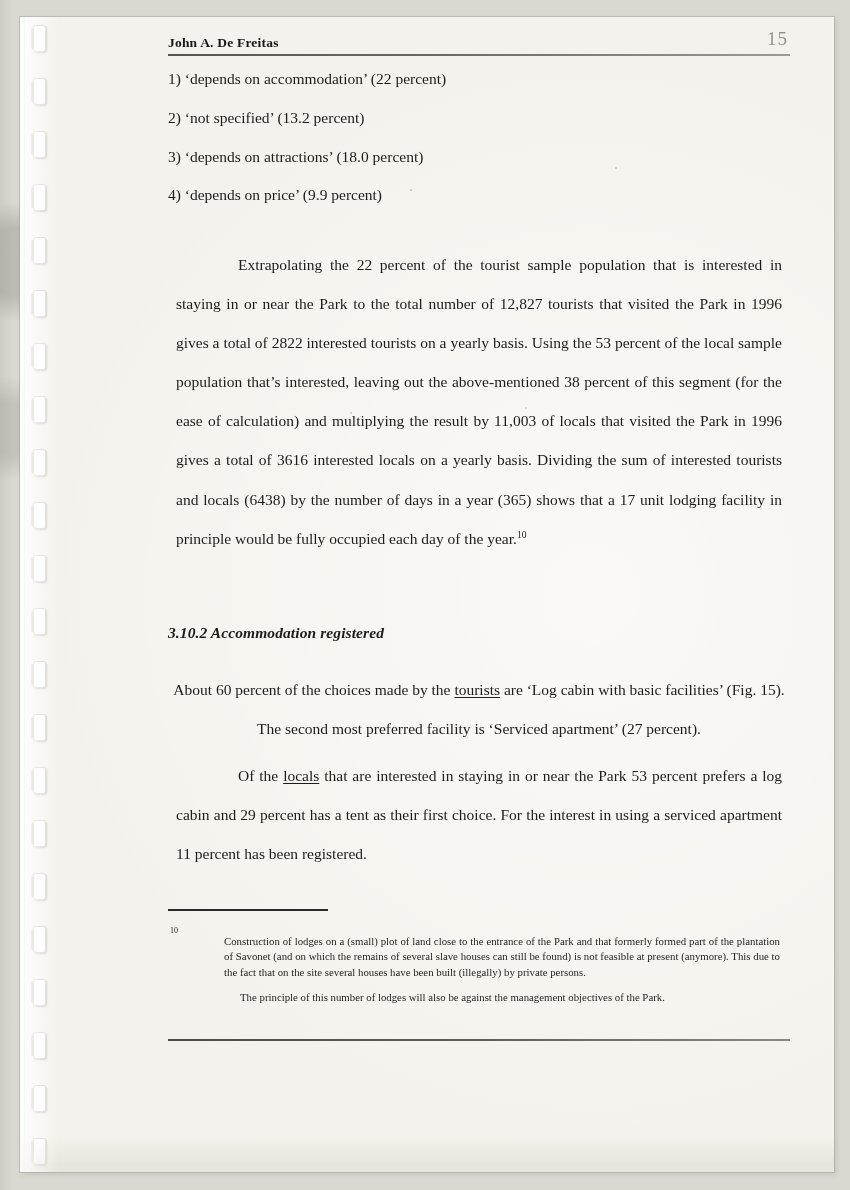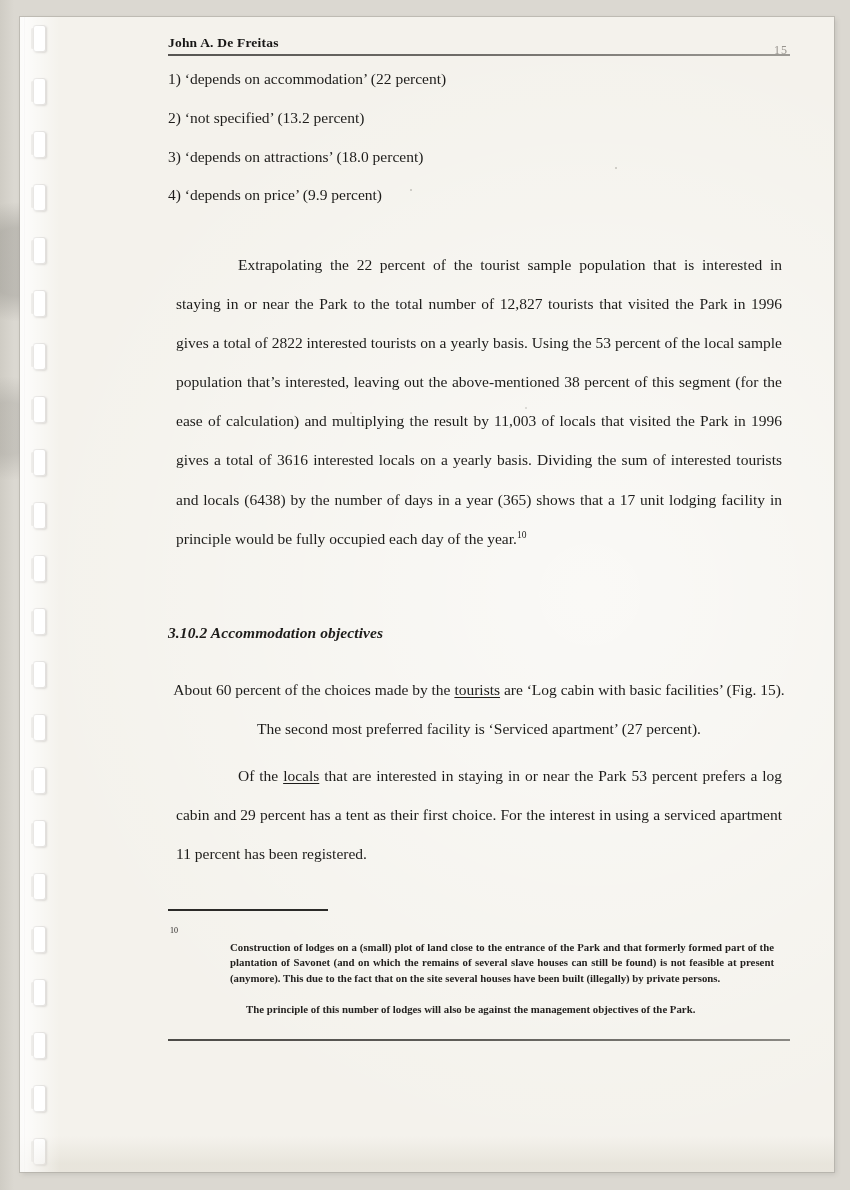--- a/index.html
+++ b/index.html
@@ -95,24 +95,23 @@
     left: 0;
     font-weight: bold;
     font-size: 13.5px;
     letter-spacing: 0.2px;
     color: #171615;
   }
   .folio {
     position: absolute;
     top: 28px;
     right: 2px;
-    font-size: 12px;
+    font-size: 19px;
     color: #97948e;
     letter-spacing: 1px;
-    margin-top: 15px;
   }
   .head-rule {
     position: absolute;
     top: 54px;
     left: 0;
     width: 622px;
     height: 2px;
     background: linear-gradient(90deg, #3b3a37 0%, #55534f 45%, #8d8b86 100%);
     opacity: 0.85;
   }
@@ -182,21 +181,21 @@
     text-align: justify;
     color: #211f1d;
   }
   .footnote .fn-mark {
     position: absolute;
     left: 2px;
     top: 1px;
     font-size: 8px;
   }
   .footnote .fn-body { margin-left: 46px; }
-  .footnote .fn-body p { margin: 16px; font-weight: bold; }
+  .footnote .fn-body p { margin: 10px; }
   .footnote .fn-body p + p { text-indent: 16px; }
 
   .foot-rule {
     position: absolute;
     top: 1039px;
     left: 0;
     width: 622px;
     height: 2px;
     background: linear-gradient(90deg, #3a3936 0%, #4f4d49 50%, #7e7c77 100%);
     opacity: 0.9;
@@ -307,21 +306,21 @@
       <div class="listitem">2) ‘not specified’ (13.2 percent)</div>
       <div class="listitem">3) ‘depends on attractions’ (18.0 percent)</div>
       <div class="listitem">4) ‘depends on price’ (9.9 percent)</div>
 
       <div class="gap-mid"></div>
 
       <p class="para"><span>Extrapolating the 22 percent of the tourist sample population that is interested in staying in or near the Park to the total number of 12,827 tourists that visited the Park in 1996 gives a total of 2822 interested tourists on a yearly basis. Using the 53 percent of the local sample population that’s interested, leaving out the above-mentioned 38 percent of this segment (for the ease of calculation) and multiplying the result by 11,003 of locals that visited the Park in 1996 gives a total of 3616 interested locals on a yearly basis. Dividing the sum of interested tourists and locals (6438) by the number of days in a year (365) shows that a 17 unit lodging facility in principle would be fully occupied each day of the year.</span><sup>10</sup></p>
 
       <div class="gap-before-section"></div>
 
-      <h2 class="section">3.10.2 Accommodation objectives</h2>
+      <h2 class="section">3.10.2 Accommodation registered</h2>
 
       <div class="gap-after-section"></div>
 
       <p class="flush"><span>About 60 percent of the choices made by the </span><u>tourists</u><span> are ‘Log cabin with basic facilities’ (Fig. 15). The second most preferred facility is ‘Serviced apartment’ (27 percent).</span></p>
 
       <p class="para"><span>Of the </span><u>locals</u><span> that are interested in staying in or near the Park 53 percent prefers a log cabin and 29 percent has a tent as their first choice. For the interest in using a serviced apartment 11 percent has been registered.</span></p>
 
     </div>
 
     <div class="fn-rule"></div>

